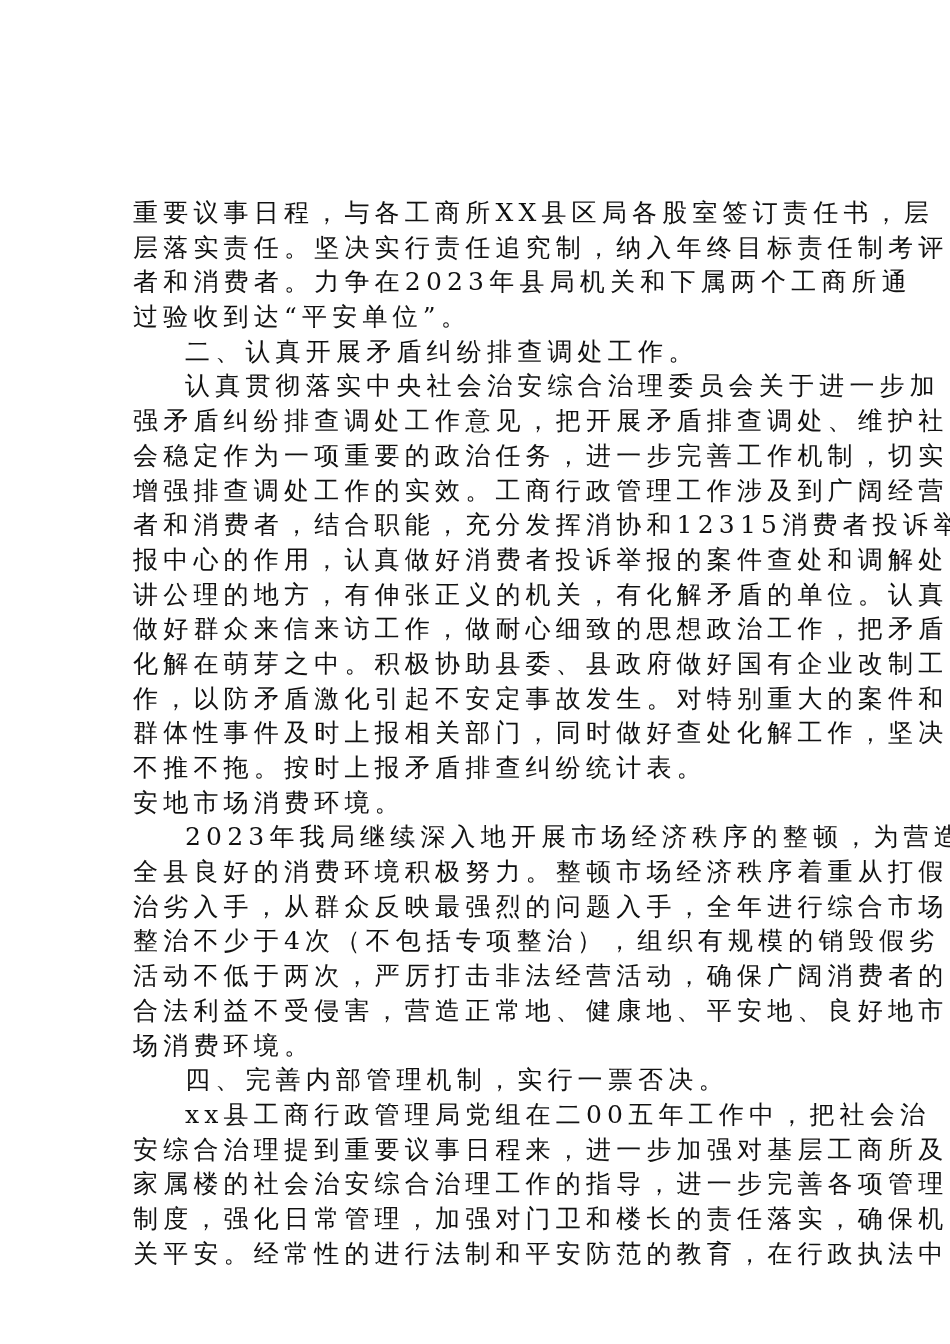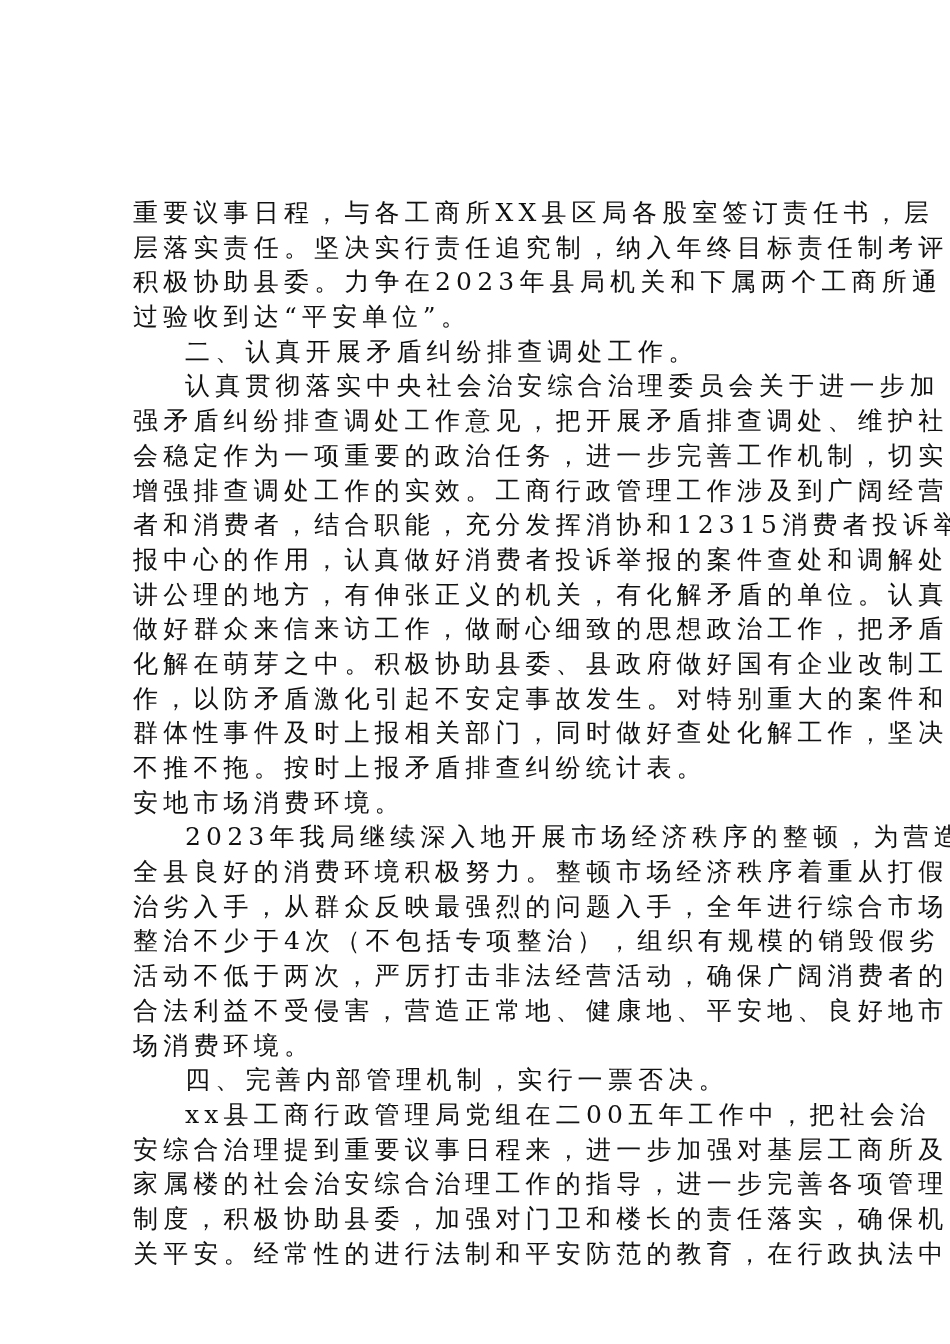--- a/index.html
+++ b/index.html
@@ -15,21 +15,21 @@
     letter-spacing: 5.2px;
   }
   .indent { padding-left: 52px; }
 </style>
 </head>
 <body>
 
 <div class="page">
   <div class="line">重要议事日程，与各工商所XX县区局各股室签订责任书，层</div>
   <div class="line">层落实责任。坚决实行责任追究制，纳入年终目标责任制考评，</div>
-  <div class="line">积极协助县委。力争在2023年县局机关和下属两个工商所通</div>
+  <div class="line">者和消费者。力争在2023年县局机关和下属两个工商所通</div>
   <div class="line">过验收到达“平安单位”。</div>
   <div class="line indent">二、认真开展矛盾纠纷排查调处工作。</div>
   <div class="line indent">认真贯彻落实中央社会治安综合治理委员会关于进一步加</div>
   <div class="line">强矛盾纠纷排查调处工作意见，把开展矛盾排查调处、维护社</div>
   <div class="line">会稳定作为一项重要的政治任务，进一步完善工作机制，切实</div>
   <div class="line">增强排查调处工作的实效。工商行政管理工作涉及到广阔经营</div>
   <div class="line">者和消费者，结合职能，充分发挥消协和12315消费者投诉举</div>
   <div class="line">报中心的作用，认真做好消费者投诉举报的案件查处和调解处</div>
   <div class="line">讲公理的地方，有伸张正义的机关，有化解矛盾的单位。认真</div>
   <div class="line">做好群众来信来访工作，做耐心细致的思想政治工作，把矛盾</div>
@@ -42,15 +42,15 @@
   <div class="line">全县良好的消费环境积极努力。整顿市场经济秩序着重从打假</div>
   <div class="line">治劣入手，从群众反映最强烈的问题入手，全年进行综合市场</div>
   <div class="line">整治不少于4次（不包括专项整治），组织有规模的销毁假劣</div>
   <div class="line">活动不低于两次，严厉打击非法经营活动，确保广阔消费者的</div>
   <div class="line">合法利益不受侵害，营造正常地、健康地、平安地、良好地市</div>
   <div class="line">场消费环境。</div>
   <div class="line indent">四、完善内部管理机制，实行一票否决。</div>
   <div class="line indent">xx县工商行政管理局党组在二00五年工作中，把社会治</div>
   <div class="line">安综合治理提到重要议事日程来，进一步加强对基层工商所及</div>
   <div class="line">家属楼的社会治安综合治理工作的指导，进一步完善各项管理</div>
-  <div class="line">制度，积极协助县委，加强对门卫和楼长的责任落实，确保机</div>
+  <div class="line">制度，强化日常管理，加强对门卫和楼长的责任落实，确保机</div>
   <div class="line">关平安。经常性的进行法制和平安防范的教育，在行政执法中，</div>
 </div>
 
 </body></html>

